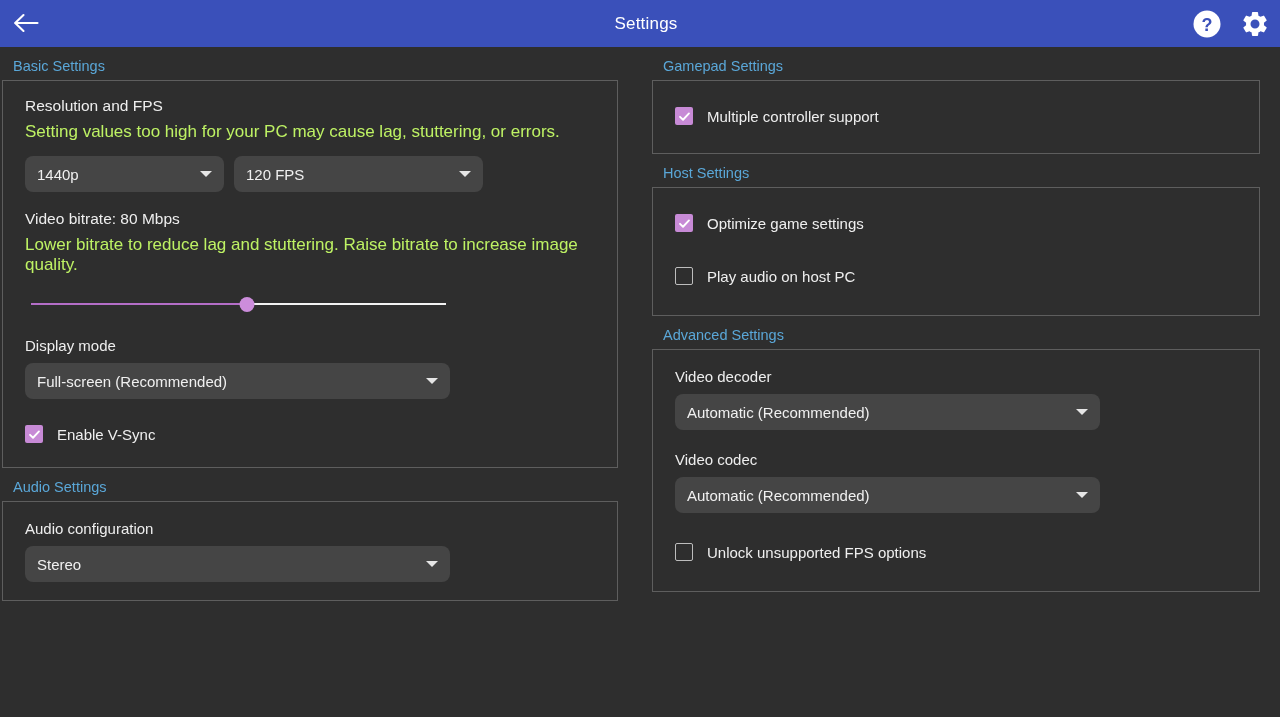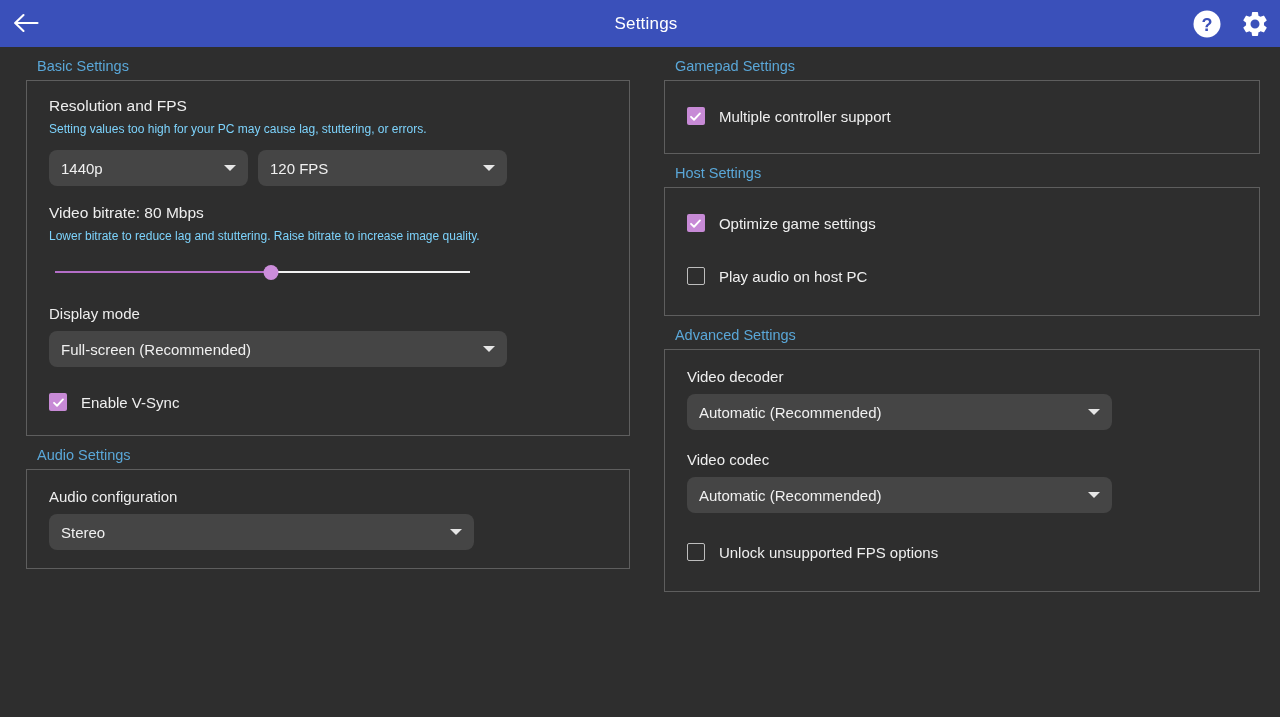--- a/index.html
+++ b/index.html
@@ -63,21 +63,21 @@
   .content {
     display: flex;
     align-items: flex-start;
     padding: 0;
     height: 670px;
   }
   .col {
     width: 640px;
     padding: 0 20px;
   }
-  .col-left { padding-left: 2px; padding-right: 22px; margin-left: 24px; }
+  .col-left { padding-left: 2px; padding-right: 22px; }
   .col-right { padding-left: 12px; padding-right: 20px; }
 
   
   .section-title {
     color: #5aa7d8;
     font-size: 14.5px;
     padding: 11px 0 6px 11px;
   }
   .groupbox {
     border: 1px solid #5e5e5e;
@@ -85,22 +85,22 @@
   }
   .groupbox.tight { padding-top: 18px; padding-bottom: 18px; }
 
   
   .label-lg {
     font-size: 15.5px;
     color: #eeeeee;
     margin-bottom: 7px;
   }
   .label-sm {
-    font-size: 12px;
-    color: #7dd3fc;
+    font-size: 17px;
+    color: #bef264;
     margin-bottom: 14px;
   }
   .label-field {
     font-size: 15px;
     color: #eeeeee;
     margin-bottom: 9px;
   }
 
   
   .combo-row { display: flex; gap: 10px; margin-bottom: 18px; }
@@ -119,21 +119,21 @@
   .combo .combo-text { flex: 1; }
   .combo .caret {
     width: 0; height: 0;
     border-left: 6px solid transparent;
     border-right: 6px solid transparent;
     border-top: 6px solid #e6e6e6;
     margin-left: 8px;
   }
   .combo-res { width: 199px; }
   .combo-fps { width: 249px; }
-  .combo-display { width: 458px; }
+  .combo-display { width: 425px; }
   .combo-audio { width: 425px; }
   .combo-adv { width: 425px; }
 
   
   .slider-wrap {
     height: 30px;
     display: flex;
     align-items: center;
     margin: 8px 0 18px 6px;
     width: 415px;

